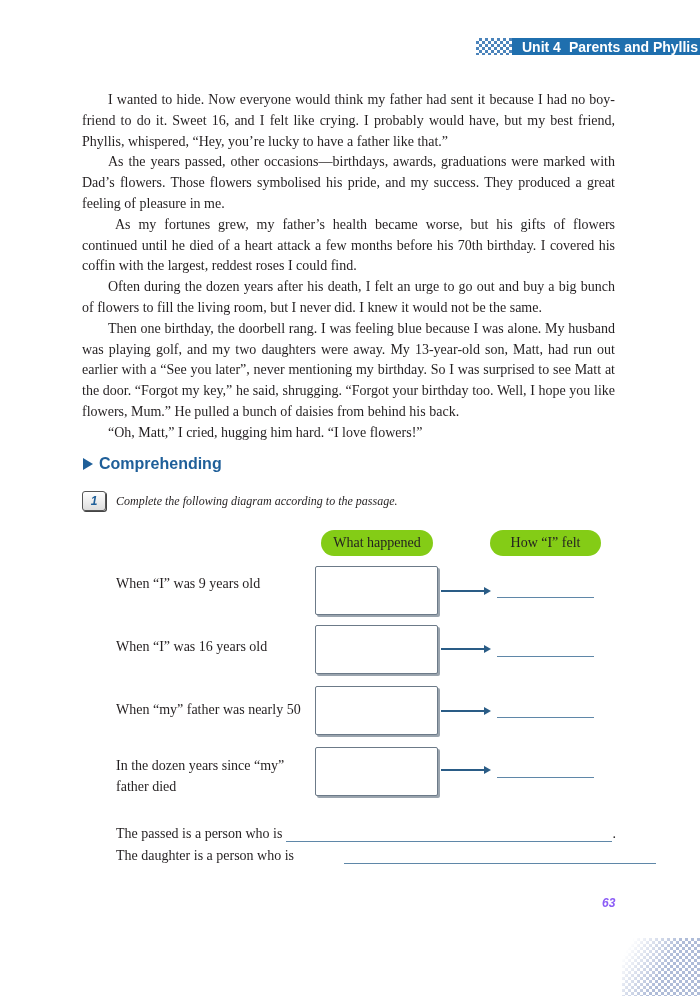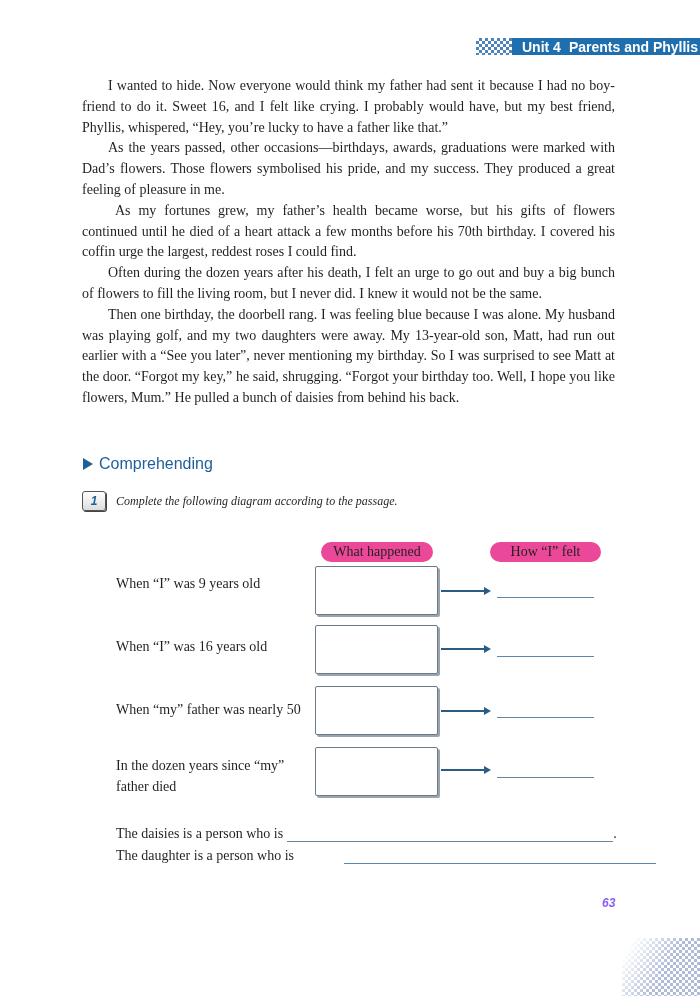--- a/index.html
+++ b/index.html
@@ -12,39 +12,39 @@
     background-image:
       linear-gradient(45deg, #2d6fb0 25%, transparent 25%, transparent 75%, #2d6fb0 75%),
       linear-gradient(45deg, #2d6fb0 25%, transparent 25%, transparent 75%, #2d6fb0 75%);
     background-size: 6px 6px; background-position: 0 0, 3px 3px; opacity: 0.85; }
   .checker.right { width: 54px; }
   .banner { background: #1f6fae; color: #fff; height: 17px; padding: 0 8px 0 10px; display: flex; align-items: center;
     font-family: "Liberation Sans", "DejaVu Sans", sans-serif; font-weight: bold; font-size: 14px; white-space: nowrap; }
   .banner .unit { margin-right: 8px; }
 
   
-  .passage { position: absolute; left: 82px; top: 76px; width: 533px; font-size: 14px; line-height: 20.8px; text-align: justify; }
+  .passage { position: absolute; left: 82px; top: 90px; width: 533px; font-size: 14px; line-height: 20.8px; text-align: justify; }
   .passage p { text-indent: 26px; }
   .passage p.extra-indent { text-indent: 33px; }
 
   
   .section { position: absolute; left: 83px; top: 455px; display: flex; align-items: center;
-    font-family: "Liberation Sans", "DejaVu Sans", sans-serif; font-weight: normal; font-size: 16px; color: #1f5f99; }
+    font-family: "Liberation Sans", "DejaVu Sans", sans-serif; font-weight: bold; font-size: 16px; color: #1f5f99; }
   .section .tri { width: 0; height: 0; border-top: 6px solid transparent; border-bottom: 6px solid transparent; border-left: 10px solid #1f5f99; margin-right: 6px; }
 
   
   .instr { position: absolute; left: 82px; top: 491px; display: flex; align-items: center; }
   .num-badge { width: 24px; height: 20px; border: 1.5px solid #555; border-radius: 3px; background: linear-gradient(#fff, #ddd);
     box-shadow: 1px 1px 0 #444; display: flex; align-items: center; justify-content: center;
     font-family: "Liberation Sans", sans-serif; font-style: italic; font-weight: bold; font-size: 12px; color: #1f5f99; margin-right: 10px; }
   .instr-text { font-style: italic; font-size: 12px; }
 
   
-  .pill { position: absolute; top: 530px; height: 20px; border-radius: 13px; background: #ec4899; font-size: 14px;
-    display: flex; align-items: center; justify-content: center; margin-top: 12px; }
+  .pill { position: absolute; top: 530px; height: 26px; border-radius: 13px; background: #84cc16; font-size: 14px;
+    display: flex; align-items: center; justify-content: center; }
   .pill.what { left: 321px; width: 112px; }
   .pill.how { left: 490px; width: 111px; }
 
   .row-label { position: absolute; left: 116px; font-size: 14px; line-height: 21px; }
   .box { position: absolute; left: 315px; width: 123px; height: 49px; border: 1px solid #6c7a88; border-radius: 2px;
     box-shadow: 2px 2px 0 #9aa4ae; background: #fff; }
   .arrow { position: absolute; left: 441px; width: 48px; height: 2px; background: #2a5c86; }
   .arrow::after { content: ""; position: absolute; right: -2px; top: -3.5px; border-top: 4.5px solid transparent; border-bottom: 4.5px solid transparent; border-left: 7px solid #2a5c86; }
   .blank { position: absolute; left: 497px; width: 97px; height: 1px; background: #5f87a8; }
 
@@ -70,23 +70,24 @@
   <div class="banner">
     <span class="unit">Unit 4</span>
     <span>Parents and Phyllis</span>
   </div>
   <div class="checker right"></div>
 </div>
 
 <div class="passage">
   <p>I wanted to hide. Now everyone would think my father had sent it because I had no boy-friend to do it. Sweet 16, and I felt like crying. I probably would have, but my best friend, Phyllis, whispered, “Hey, you’re lucky to have a father like that.”</p>
   <p>As the years passed, other occasions—birthdays, awards, graduations were marked with Dad’s flowers. Those flowers symbolised his pride, and my success. They produced a great feeling of pleasure in me.</p>
-  <p class="extra-indent">As my fortunes grew, my father’s health became worse, but his gifts of flowers continued until he died of a heart attack a few months before his 70th birthday. I covered his coffin urge the largest, reddest roses I could find.</p>
+  <p class="extra-indent">As my fortunes grew, my father’s health became worse, but his gifts of flowers continued until he died of a heart attack a few months before his 70th birthday. I covered his coffin with the largest, reddest roses I could find.</p>
   <p>Often during the dozen years after his death, I felt an urge to go out and buy a big bunch of flowers to fill the living room, but I never did. I knew it would not be the same.</p>
   <p>Then one birthday, the doorbell rang. I was feeling blue because I was alone. My husband was playing golf, and my two daughters were away. My 13-year-old son, Matt, had run out earlier with a “See you later”, never mentioning my birthday. So I was surprised to see Matt at the door. “Forgot my key,” he said, shrugging. “Forgot your birthday too. Well, I hope you like flowers, Mum.” He pulled a bunch of daisies from behind his back.</p>
+  <p>“Oh, Matt,” I cried, hugging him hard. “I love flowers!”</p>
 </div>
 
 <div class="section">
   <span class="tri"></span>
   <span>Comprehending</span>
 </div>
 
 <div class="instr">
   <span class="num-badge">1</span>
   <span class="instr-text">Complete the following diagram according to the passage.</span>
@@ -109,21 +110,21 @@
 <div class="box" style="top:686px;"></div>
 <div class="arrow" style="top:710px;"></div>
 <div class="blank" style="top:717px;"></div>
 
 <div class="row-label" style="top:755px; width:190px;">In the dozen years since “my” father died</div>
 <div class="box" style="top:747px;"></div>
 <div class="arrow" style="top:769px;"></div>
 <div class="blank" style="top:777px;"></div>
 
 <div class="fill" style="top:826px;">
-  <span>The daisies is a person who is</span>
+  <span>The passed is a person who is</span>
   <span class="line" style="width:326px;"></span>
   <span>.</span>
 </div>
 <div class="fill" style="top:848px;gap:46px;">
   <span>The daughter is a person who is</span>
   <span class="line" style="width:312px;"></span>
   <span>.</span>
 </div>
 
 <div class="page-num">63</div>

